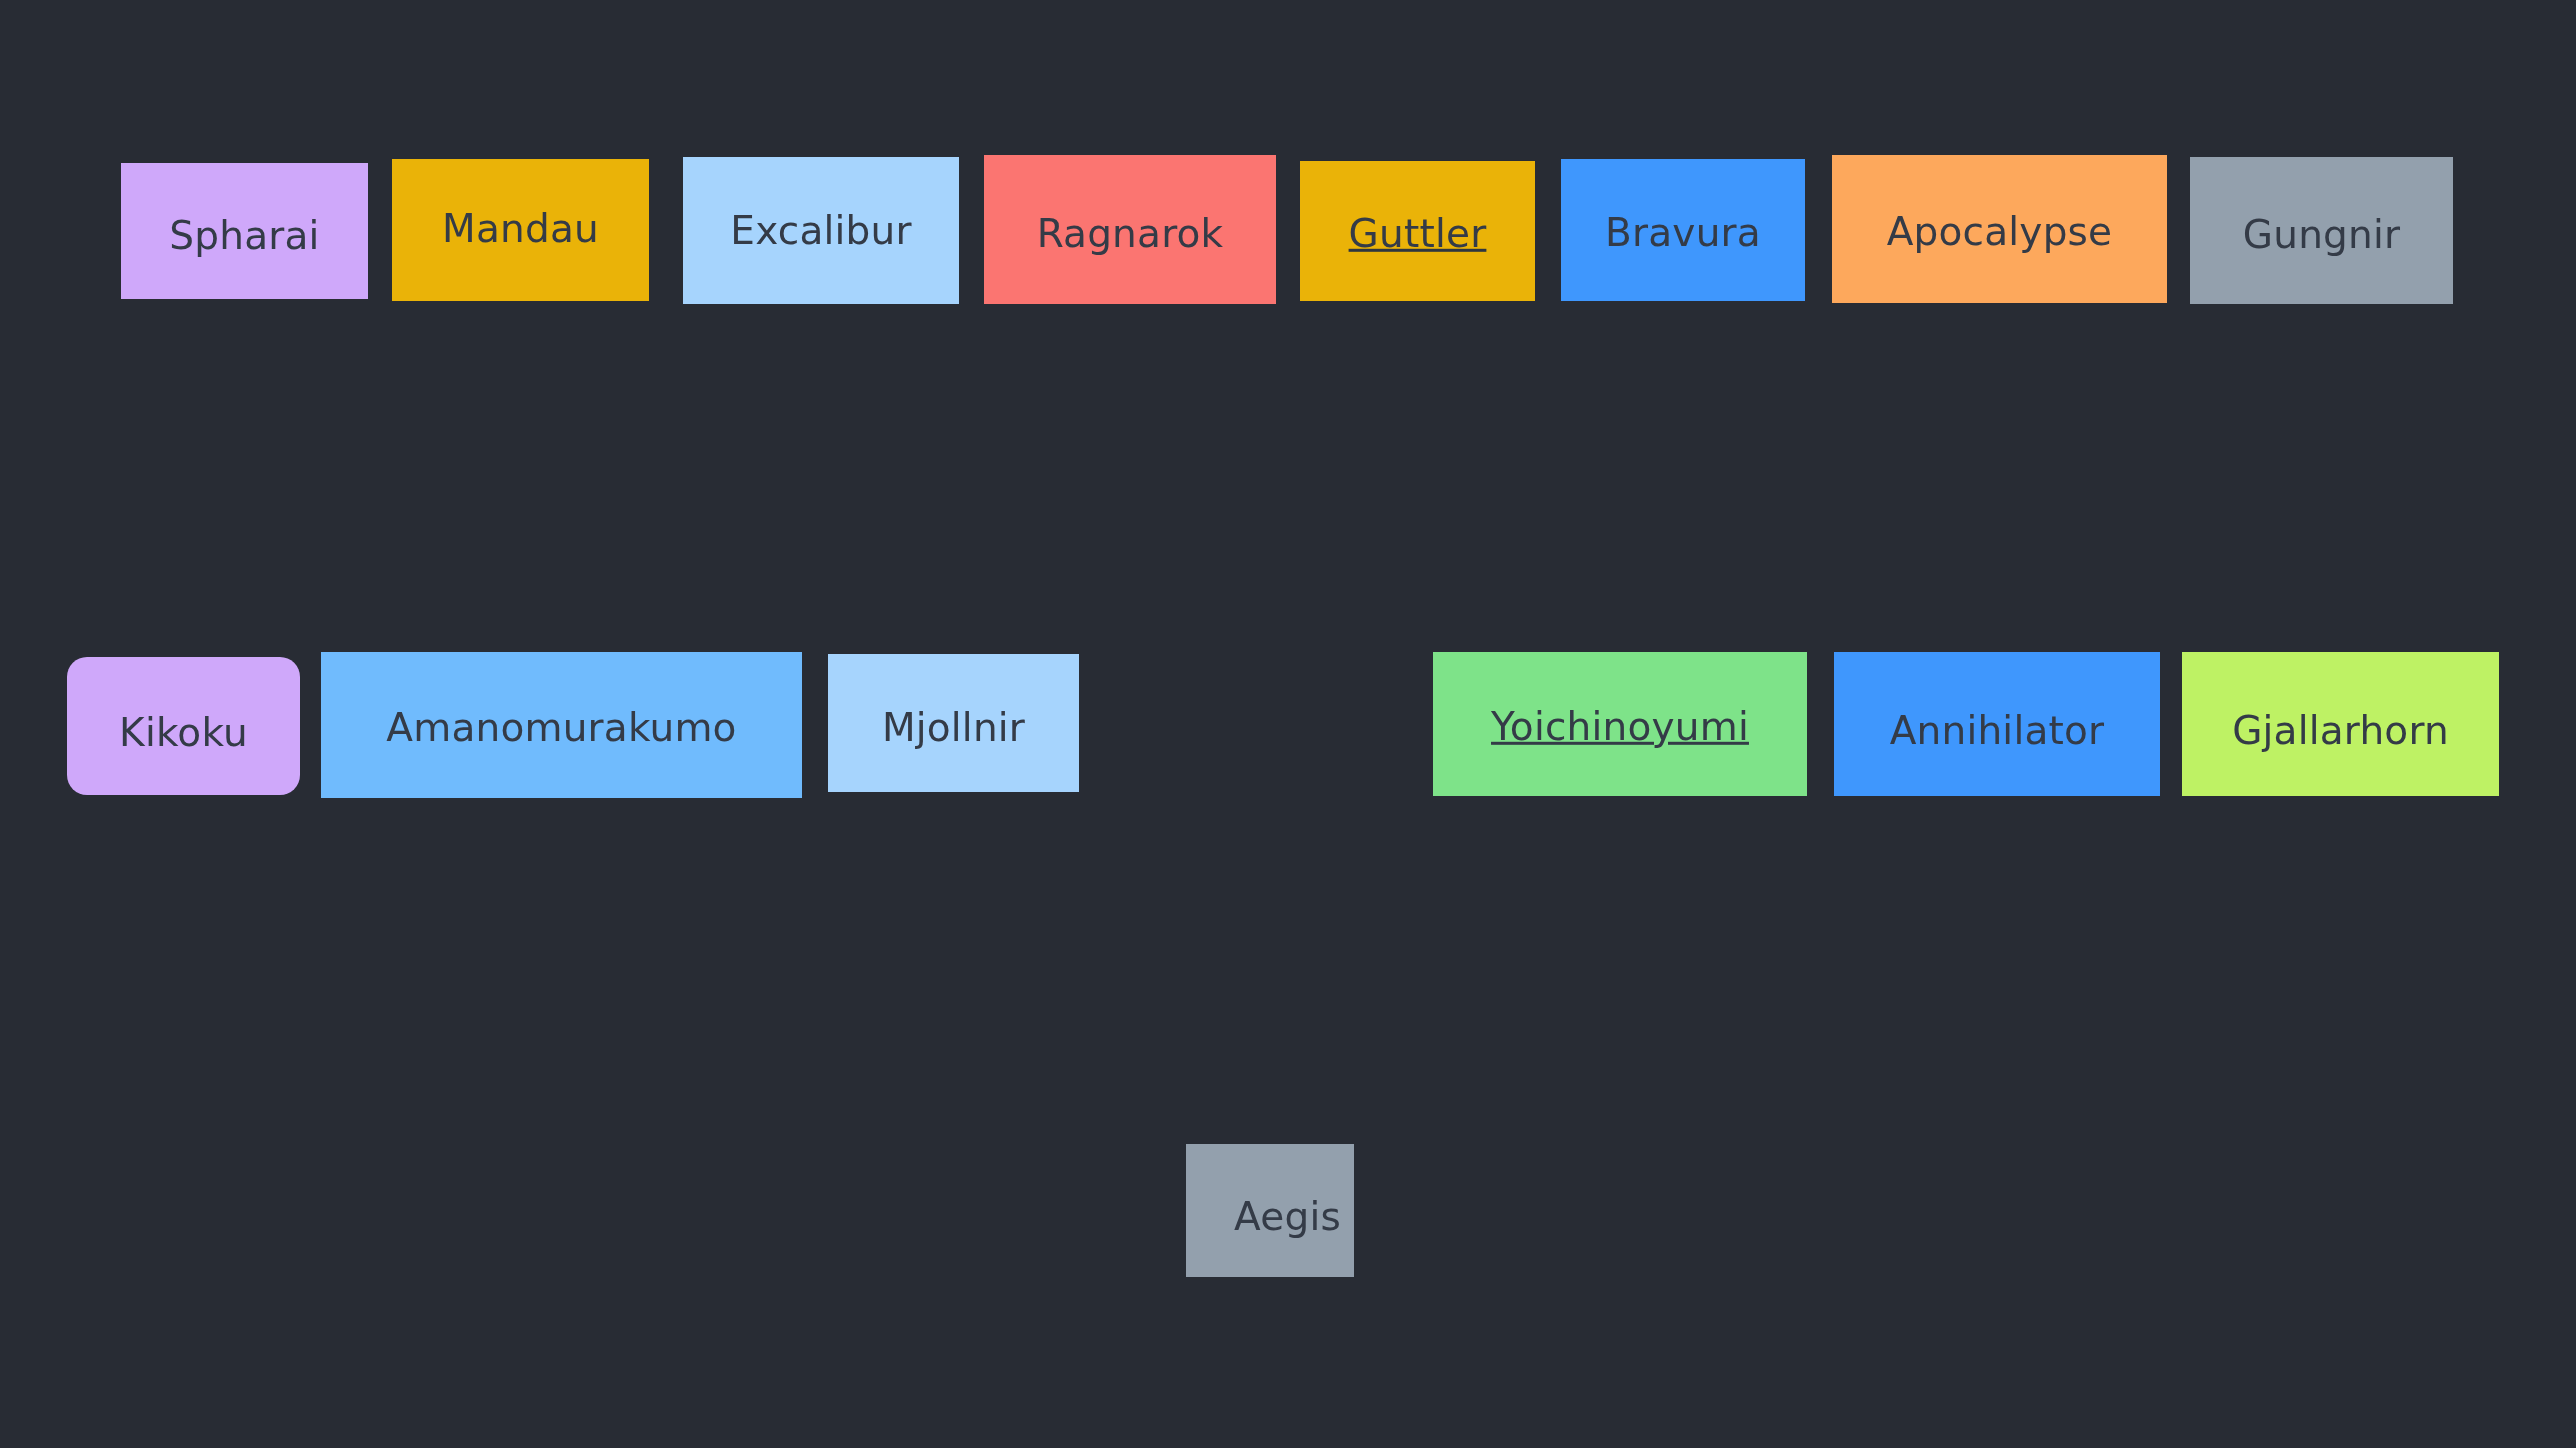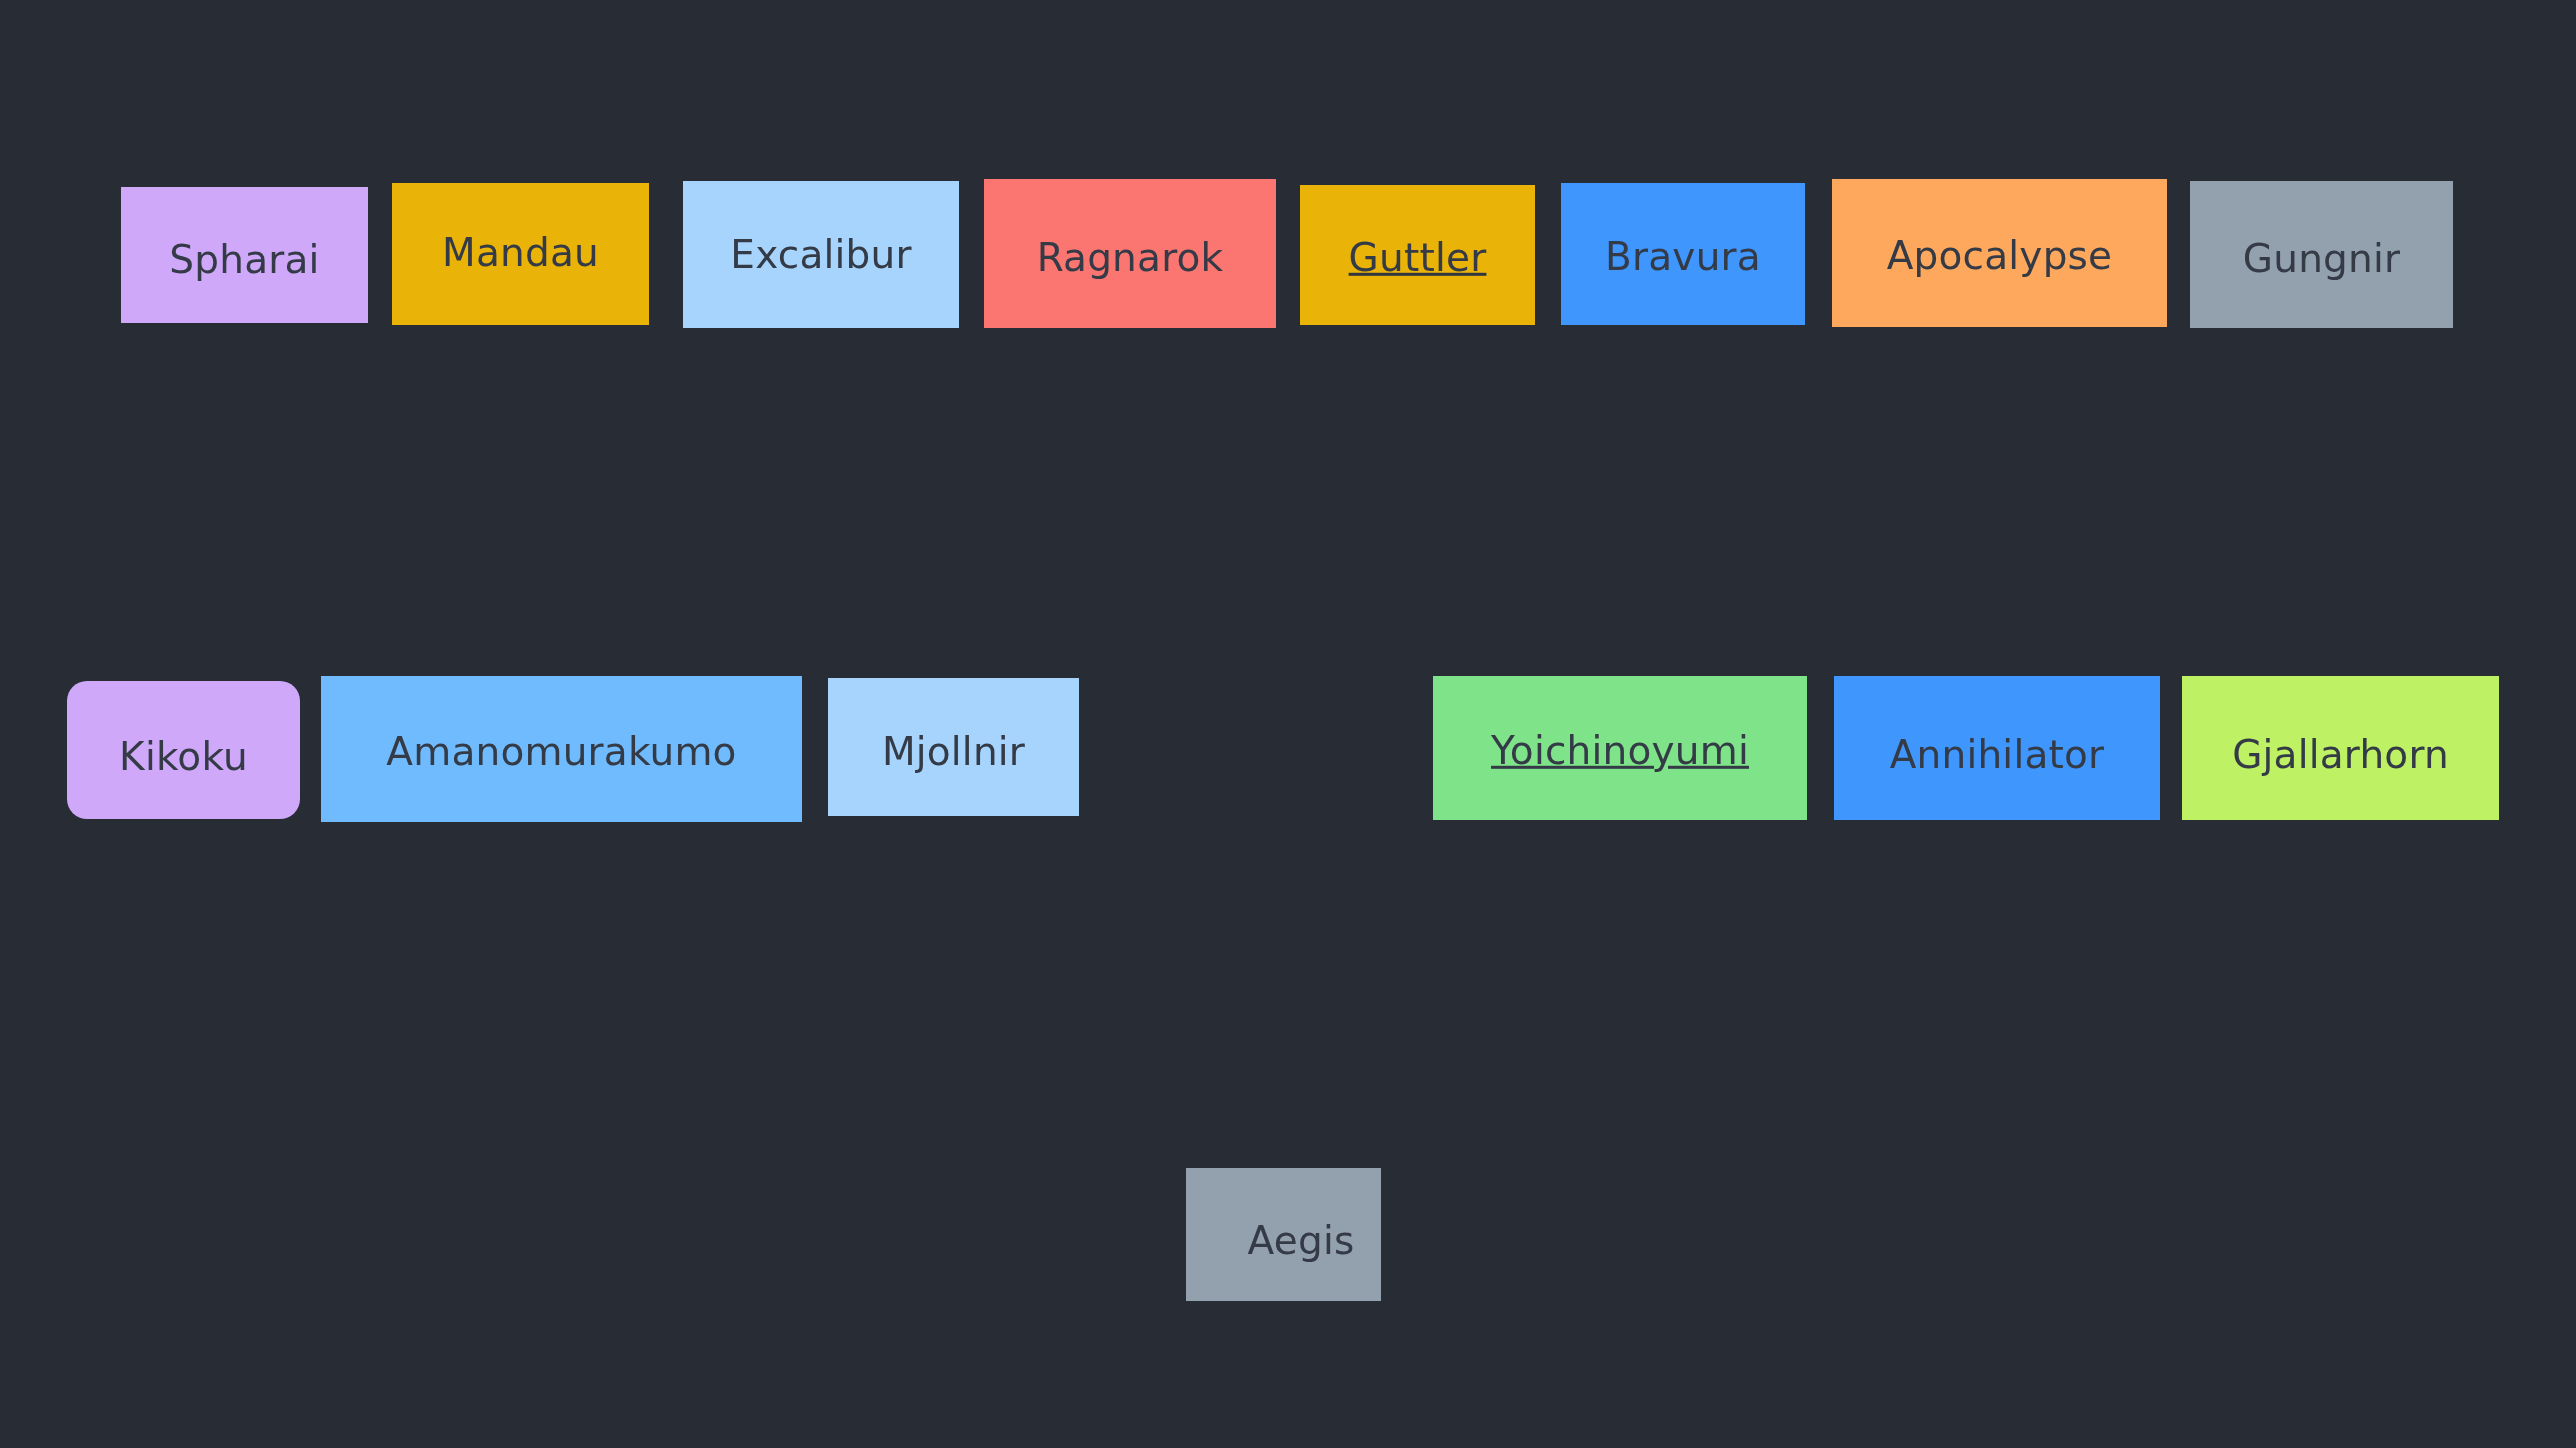--- a/index.html
+++ b/index.html
@@ -28,21 +28,20 @@
     box-sizing: border-box;
     display: flex;
     align-items: center;
     justify-content: center;
     color: #2f3640;
     font-family: "DejaVu Sans", sans-serif;
     font-weight: 400;
     letter-spacing: 0.2px;
     white-space: nowrap;
     user-select: none;
-    margin-top: 24px;
   }
   .node-label {
     display: block;
     line-height: 1;
     color: #343b47;
   }
 </style>
 </head>
 <body>
 
@@ -87,18 +86,18 @@
         <span class="node-label" style="font-size: 39px; transform: translateY(1.8px); color: rgb(52, 59, 71); text-decoration: underline;">Yoichinoyumi</span>
       </div>
       <div class="node" title="Annihilator" style="left: 1834px; top: 652px; width: 326px; height: 144px; background: rgb(63, 151, 253);">
         <span class="node-label" style="font-size: 39px; transform: translateY(5.5px); color: rgb(52, 59, 71);">Annihilator</span>
       </div>
       <div class="node" title="Gjallarhorn" style="left: 2182px; top: 652px; width: 317px; height: 144px; background: #bef264;">
         <span class="node-label" style="font-size: 39px; transform: translateY(5.5px); color: rgb(52, 59, 71);">Gjallarhorn</span>
       </div>
     </div>
     <div style="position: absolute; left: 0px; top: 0px; width: 100%; height: 100%;">
-      <div class="node" title="Aegis" style="left: 1186px; top: 1144px; width: 195px; height: 133px; background: rgb(147, 160, 173); padding-left: 35px;">
+      <div class="node" title="Aegis" style="left: 1186px; top: 1144px; width: 168px; height: 133px; background: rgb(147, 160, 173); padding-left: 35px;">
         <span class="node-label" style="font-size: 39px; transform: translateY(5.5px); color: rgb(52, 59, 71);">Aegis</span>
       </div>
     </div>
   </div>
 
 
 </body></html>

